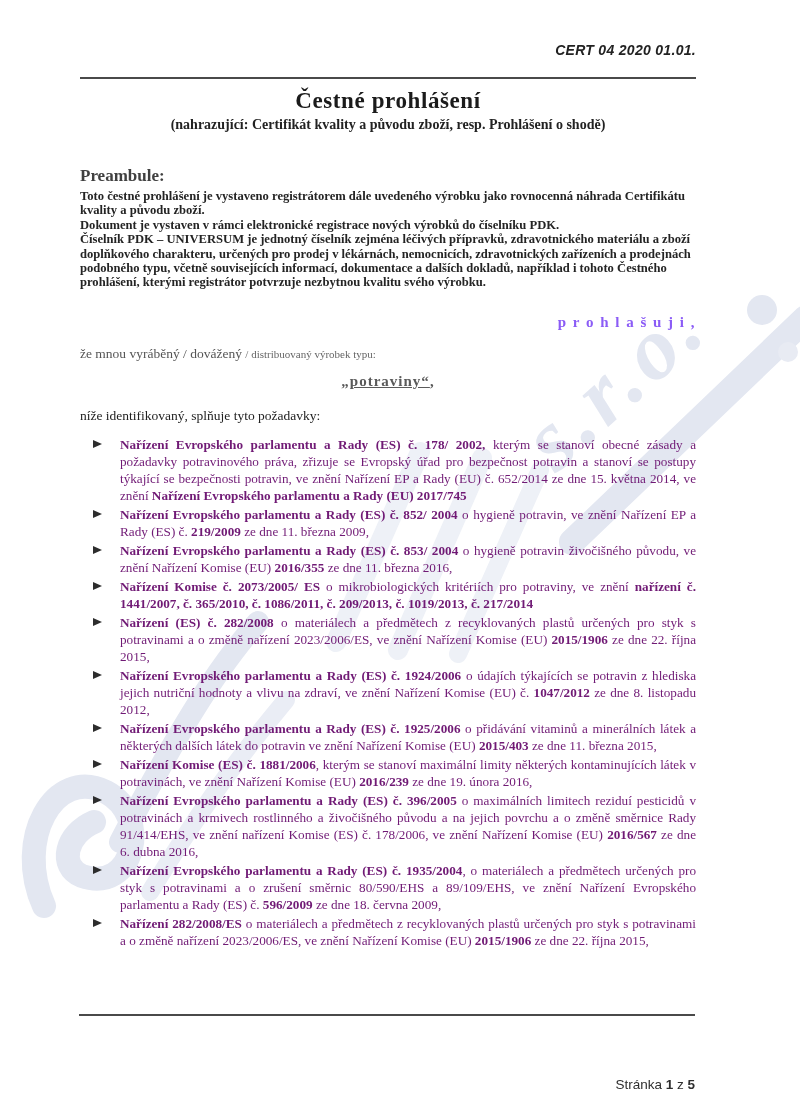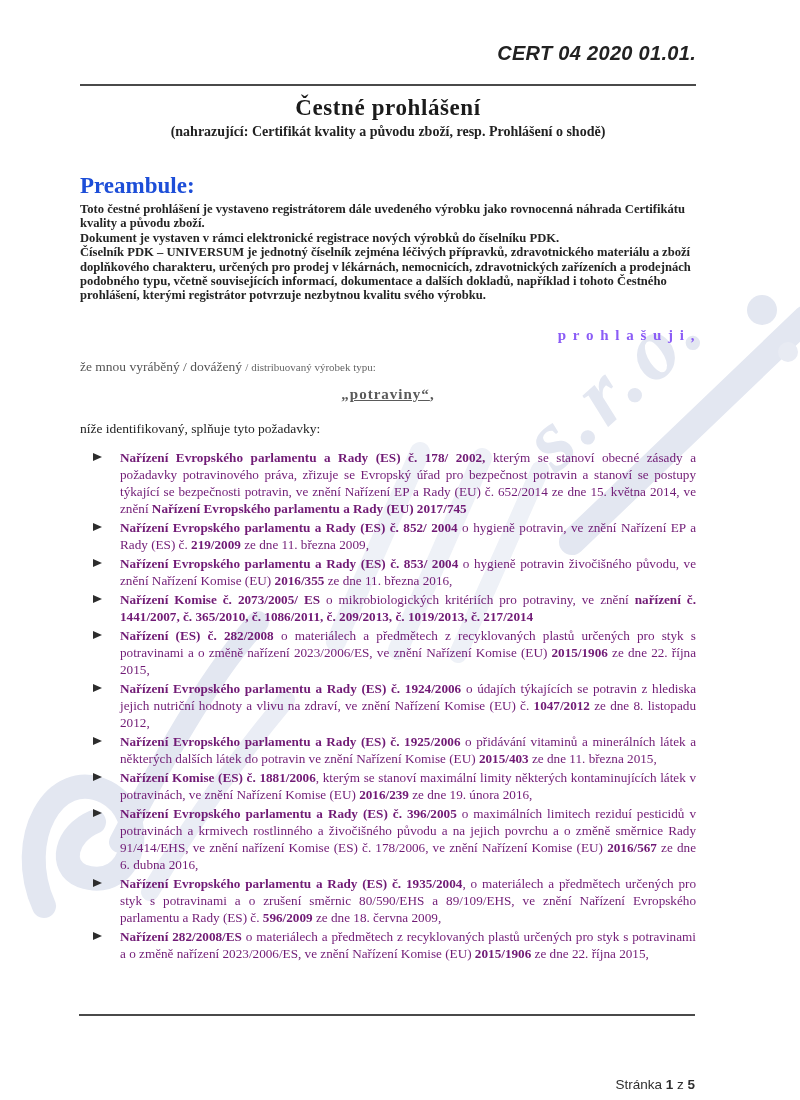--- a/index.html
+++ b/index.html
@@ -5,31 +5,31 @@
   html,body { margin:0; padding:0; background:#ffffff; }
   .page {
     position:relative; width:800px; height:1100px; background:#ffffff;
     overflow:hidden; font-family:"Liberation Serif", serif; color:#1f1f1f;
   }
   .watermark { position:absolute; left:0; top:0; z-index:0; }
   .col { position:absolute; left:80px; top:0; width:616px; z-index:1; }
 
   .header-ref {
     margin-top:42px; text-align:right; font-family:"Liberation Sans", sans-serif;
-    font-style:italic; font-weight:bold; font-size:20px; color:#222; letter-spacing:0.3px;
+    font-style:italic; font-weight:bold; font-size:14px; color:#222; letter-spacing:0.3px;
   }
   .rule { margin-top:19px; border-top:2px solid #4a4a4a; height:0; }
 
   h1.title {
     margin:9px 0 0 0; text-align:center; font-size:23px; font-weight:bold;
     letter-spacing:0.6px; color:#1b1b1b;
   }
   .subtitle { margin-top:3px; text-align:center; font-size:14px; font-weight:bold; color:#222; }
 
-  h2.preamble-h { margin:33px 0 3px 0; font-size:23px; font-weight:bold; color:#1d4ed8; }
+  h2.preamble-h { margin:33px 0 3px 0; font-size:17px; font-weight:bold; color:#404040; }
   .preamble p { margin:0; font-size:12.6px; line-height:14.4px; font-weight:bold; color:#242424; }
 
   .intro { margin:15px 0 0 0; font-size:13.5px; color:#333; text-indent:40px; }
   .verb  { margin:24px 0 0 0; text-align:right; font-size:15px; font-weight:bold; letter-spacing:1.5px; color:#8b5cf6; }
   .product-line { margin:15px 0 0 0; font-size:13.5px; color:#555; }
   .product-line .small { font-size:11px; color:#666; }
   .product-type { margin:11px 0 16px 0; text-align:center; font-size:15px; font-weight:600; color:#5a5a5a; letter-spacing:1px; }
   .product-type .u { text-decoration:underline; }
   .req-intro { margin:18px 0 0 0; font-size:13.5px; color:#222; }
 

